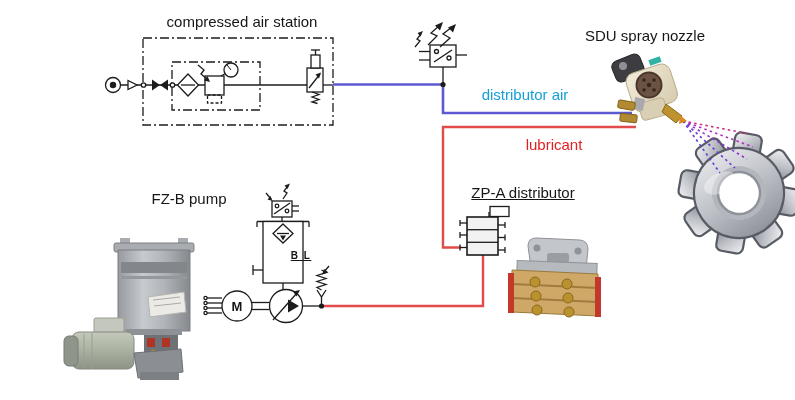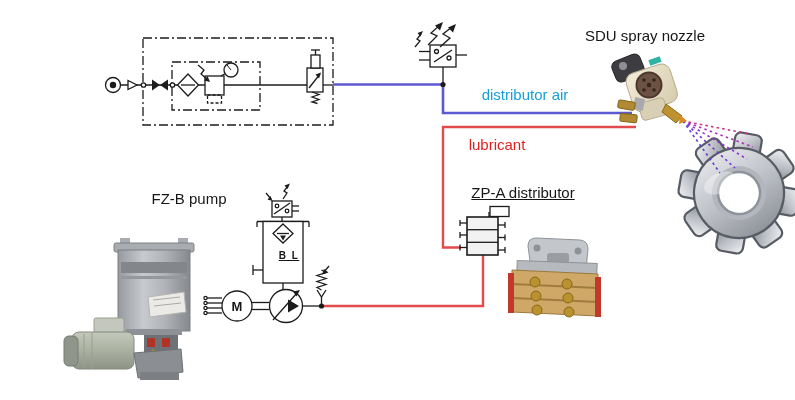--- a/index.html
+++ b/index.html
@@ -281,20 +281,21 @@
     <circle cx="654" cy="90" r="1.8" fill="#35261d"></circle>
     <circle cx="649" cy="85" r="2.2" fill="#35261d"></circle>
     <rect x="634" y="98" width="10" height="12" fill="#a9a9ad" transform="rotate(12 639 104)"></rect>
     <rect x="618" y="101" width="17" height="8" rx="2" fill="#b28a33" stroke="#856418" transform="rotate(10 626 105)"></rect>
     <rect x="620" y="114" width="17" height="8" rx="2" fill="#b28a33" stroke="#856418" transform="rotate(6 628 118)"></rect>
     <polygon points="666,104 682,116 676,123 662,112" fill="#bd9330" stroke="#8a681c"></polygon>
     <polygon points="680,115 687,121 679,124" fill="#de8a1f"></polygon>
   </g>
 </svg>
 
+  <div class="lbl" style="left:164px;top:13px;width:156px;">compressed air station</div>
   <div class="lbl" style="left:582px;top:27px;width:126px;">SDU spray nozzle</div>
   <div class="lbl" style="left:149px;top:190px;width:80px;">FZ-B pump</div>
   <div class="lbl" style="left:466px;top:184px;width:114px;text-decoration:underline;">ZP-A distributor</div>
   <div class="lbl air" style="left:467px;top:86px;width:116px;">distributor air</div>
-  <div class="lbl lub" style="left:459px;top:136px;width:76px;">lubricant</div>
-  <div class="lbl small" style="left:276px;top:250px;width:26px;text-decoration:underline;">B L</div>
+  <div class="lbl lub" style="left:516px;top:136px;width:76px;">lubricant</div>
+  <div class="lbl small" style="left:288px;top:250px;width:26px;text-decoration:underline;">B L</div>
   <div class="lbl motor" style="left:228px;top:299px;width:18px;">M</div>
 </div>
 
 </body></html>

